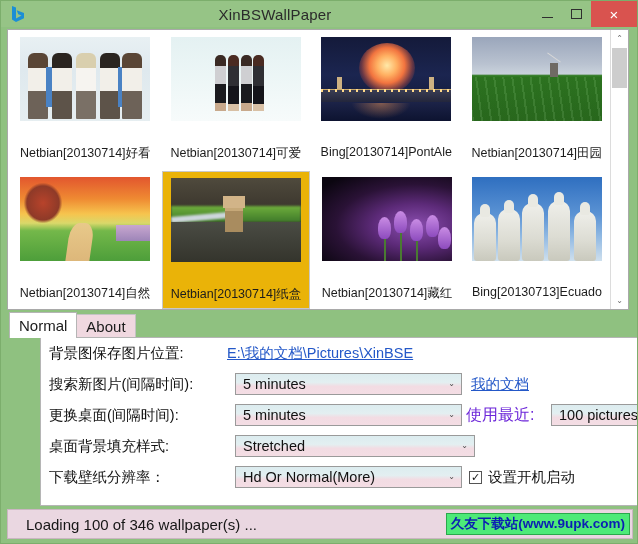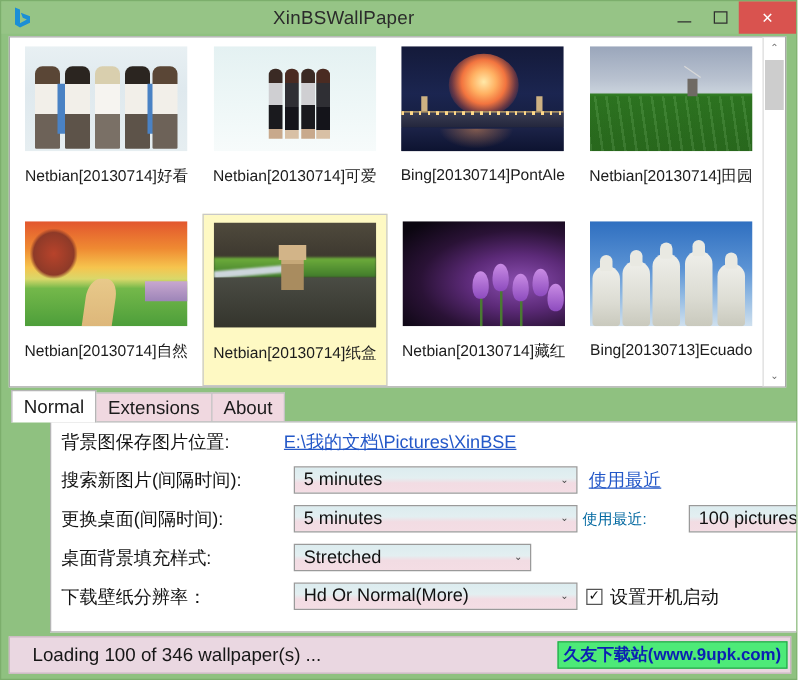--- a/index.html
+++ b/index.html
@@ -110,30 +110,30 @@
     margin: 1px 0 0 4px;
     box-sizing: border-box;
     display: flex;
     flex-direction: column;
     align-items: center;
     justify-content: flex-start;
     padding-top: 6px;
   }
   .thumb-cell.selected {
     border: 1px solid #c8c8c8;
-    background: #fef9c3;
+    background: #eab308;
   }
   .thumb-img {
     width: 130px;
     height: 84px;
     overflow: hidden;
     position: relative;
   }
   .thumb-label {
-    margin-top: 12px;
+    margin-top: 24px;
     font-size: 12.5px;
     color: #1c1c1c;
     white-space: nowrap;
     overflow: hidden;
     width: 146px;
     text-align: center;
   }
 
   
   .art { position: absolute; inset: 0; }
@@ -348,36 +348,36 @@
   .combo .caret {
     position: absolute;
     right: 6px;
     top: 6px;
     font-size: 8px;
     color: #4a4a4a;
     line-height: 1;
   }
   #combo-search { left: 194px; top: 4px; width: 227px; }
   #combo-change { left: 194px; top: 4px; width: 227px; }
-  #combo-style  { left: 194px; top: 4px; width: 190px; }
+  #combo-style  { left: 194px; top: 4px; width: 240px; }
   #combo-res    { left: 194px; top: 4px; width: 227px; }
   #combo-recent { left: 510px; top: 4px; width: 112px; }
 
   #link-search-now {
     position: absolute;
     left: 430px;
     font-size: 14.5px;
     color: #2458c8;
     text-decoration: underline;
   }
   #label-recent {
     position: absolute;
     left: 425px;
-    font-size: 12px;
-    color: #0369a1;
+    font-size: 16px;
+    color: #6d28d9;
   }
   #startup-check {
     position: absolute;
     left: 428px;
     display: flex;
     align-items: center;
     gap: 6px;
   }
   .checkbox {
     width: 13px; height: 13px;
@@ -557,38 +557,37 @@
     </div>
     <div id="vscroll">
       <div class="sb-arrow">⌃</div>
       <div id="sb-thumb"></div>
       <div class="sb-arrow" id="sb-down">⌄</div>
     </div>
   </div>
 
   <div id="tabstrip">
     <div class="tab active">Normal</div>
-    <div class="tab">Extensions</div>
     <div class="tab">About</div>
   </div>
 
   <div id="panel">
 
     <div class="row">
       <span class="row-label">背景图保存图片位置:</span>
       <a id="path-link" href="#">E:\我的文档\Pictures\XinBSE</a>
     </div>
 
     <div class="row">
       <span class="row-label">搜索新图片(间隔时间):</span>
       <div class="combo" id="combo-search">
         <span>5 minutes</span>
         <span class="caret">⌄</span>
       </div>
-      <a id="link-search-now" href="#">使用最近</a>
+      <a id="link-search-now" href="#">我的文档</a>
     </div>
 
     <div class="row">
       <span class="row-label">更换桌面(间隔时间):</span>
       <div class="combo" id="combo-change">
         <span>5 minutes</span>
         <span class="caret">⌄</span>
       </div>
       <span id="label-recent">使用最近:</span>
       <div class="combo" id="combo-recent">

